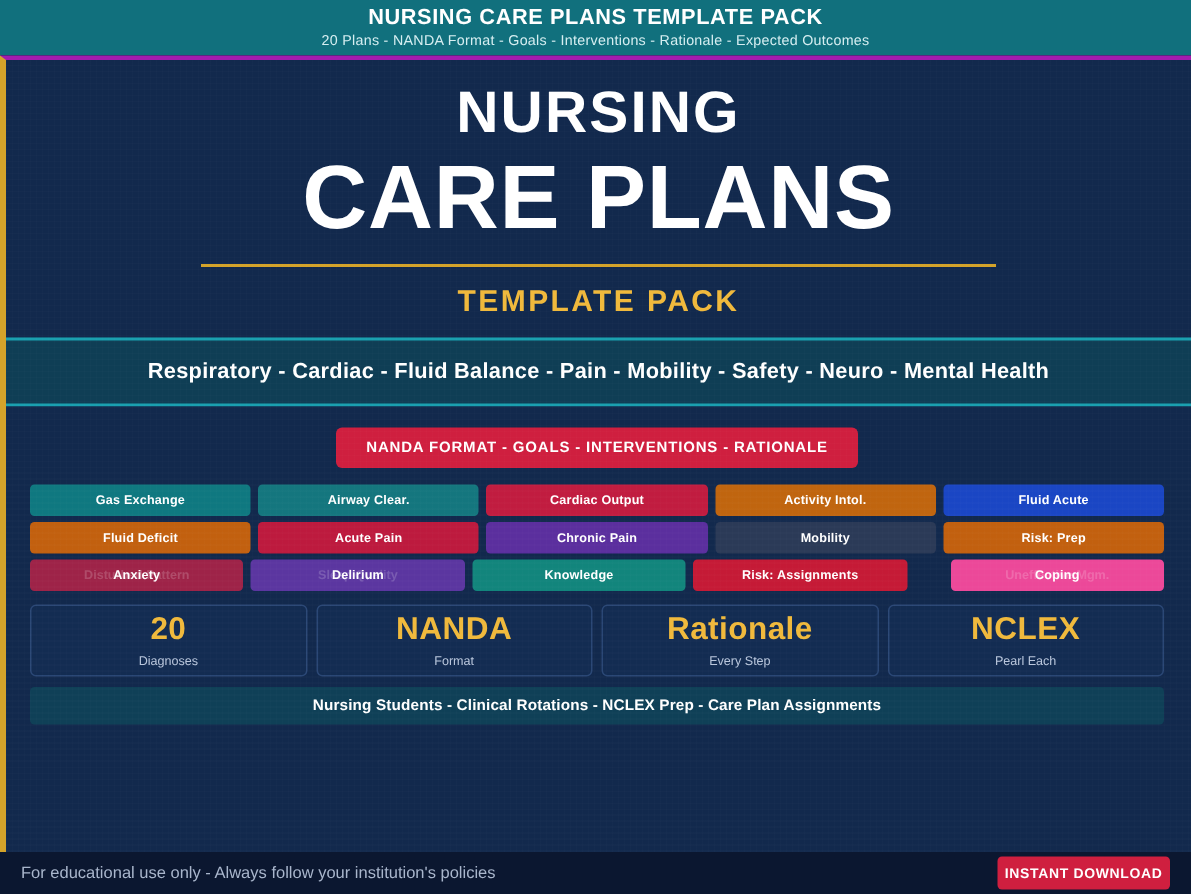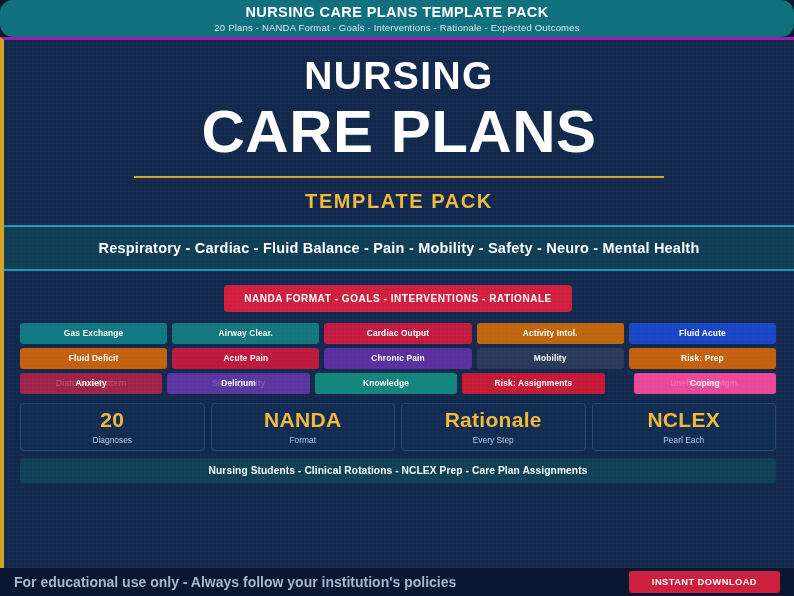--- a/index.html
+++ b/index.html
@@ -15,21 +15,20 @@
     background: #0b1730;
   }
 
   
   .topbar {
     height: 37px;
     background: #11707d;
     display: flex; flex-direction: column;
     align-items: center; justify-content: center;
     line-height: 1;
-    border-radius: 13px;
   }
   .topbar-title {
     color: #ffffff;
     font-size: 14.5px;
     font-weight: bold;
     letter-spacing: .4px;
     margin-bottom: 3px;
   }
   .topbar-sub {
     color: #d6eef1;
@@ -195,31 +194,30 @@
   .footer {
     position: absolute;
     left: 0; right: 0; bottom: 0;
     height: 28px;
     background: #0b1730;
     display: flex; align-items: center;
     padding: 0 14px;
   }
   .footer-note {
     color: #a9b6cc;
-    font-size: 14px;
+    font-size: 11px;
     flex: 1 1 auto;
-    font-weight: bold;
   }
   .dl-btn {
     background: #cf1f3f;
     color: #ffffff;
     font-size: 9.3px;
     font-weight: bold;
     letter-spacing: .45px;
-    padding: 6px 23px;
+    padding: 6px 5px;
     border-radius: 3px;
     border: none;
     cursor: pointer;
   }
 </style>
 </head>
 <body>
 
 <div id="page">
 

